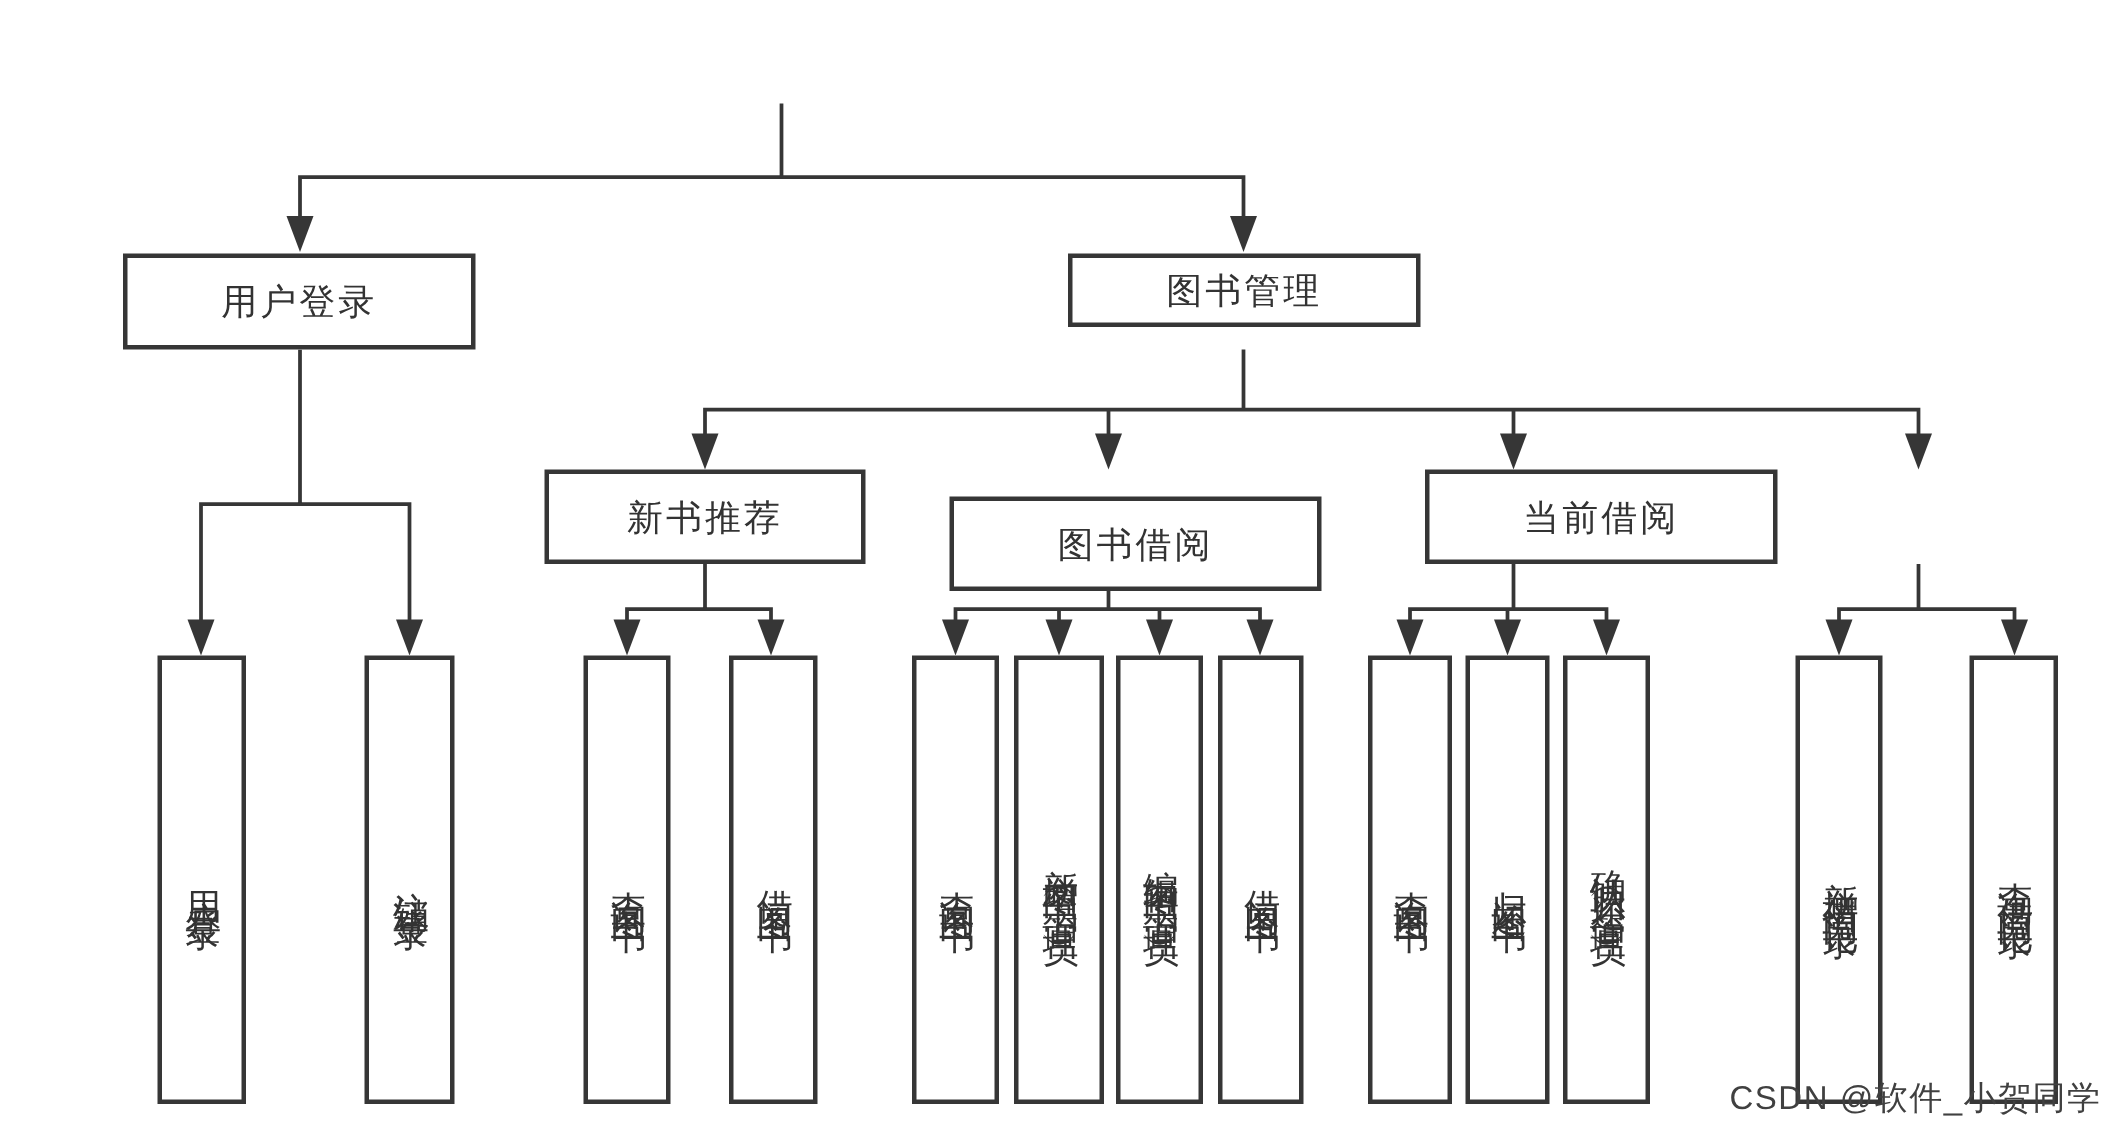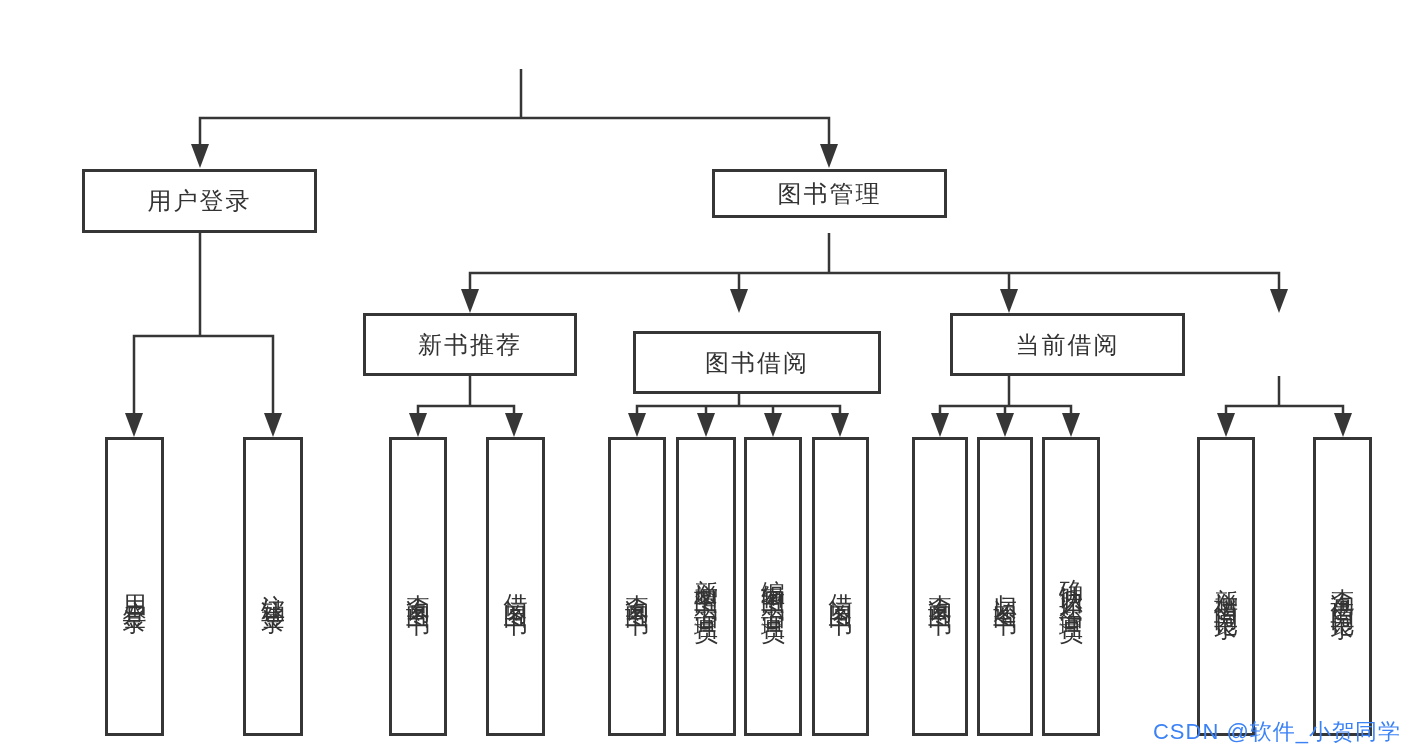--- a/index.html
+++ b/index.html
@@ -53,21 +53,21 @@
   .l-confirm    { left:1042px; width:58px; }
   .l-add-rec    { left:1197px; width:58px; }
   .l-query-rec  { left:1313px; width:59px; }
 
   #watermark {
     position:absolute;
     right:4px; top:717px;
     z-index:3;
     font-size:22px;
     letter-spacing:1px;
-    color:#3b82f6;
+    color:#404040;
     white-space:nowrap;
   }
   .wire { stroke:#363636; stroke-width:2.5; fill:none; }
   .arrow { fill:#363636; stroke:none; }
 </style>
 </head>
 <body>
 
 <div id="canvas">
 

